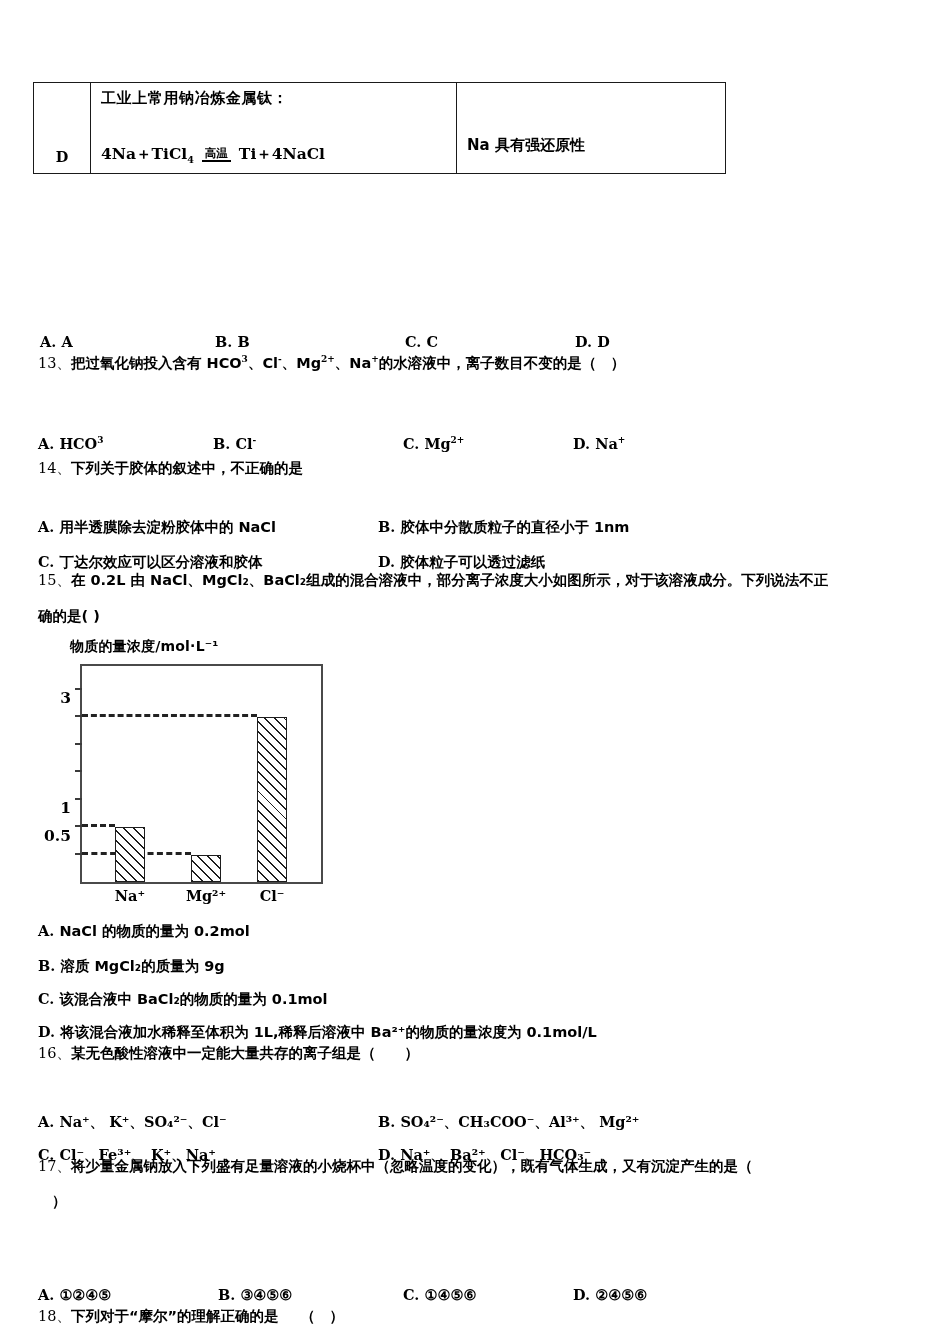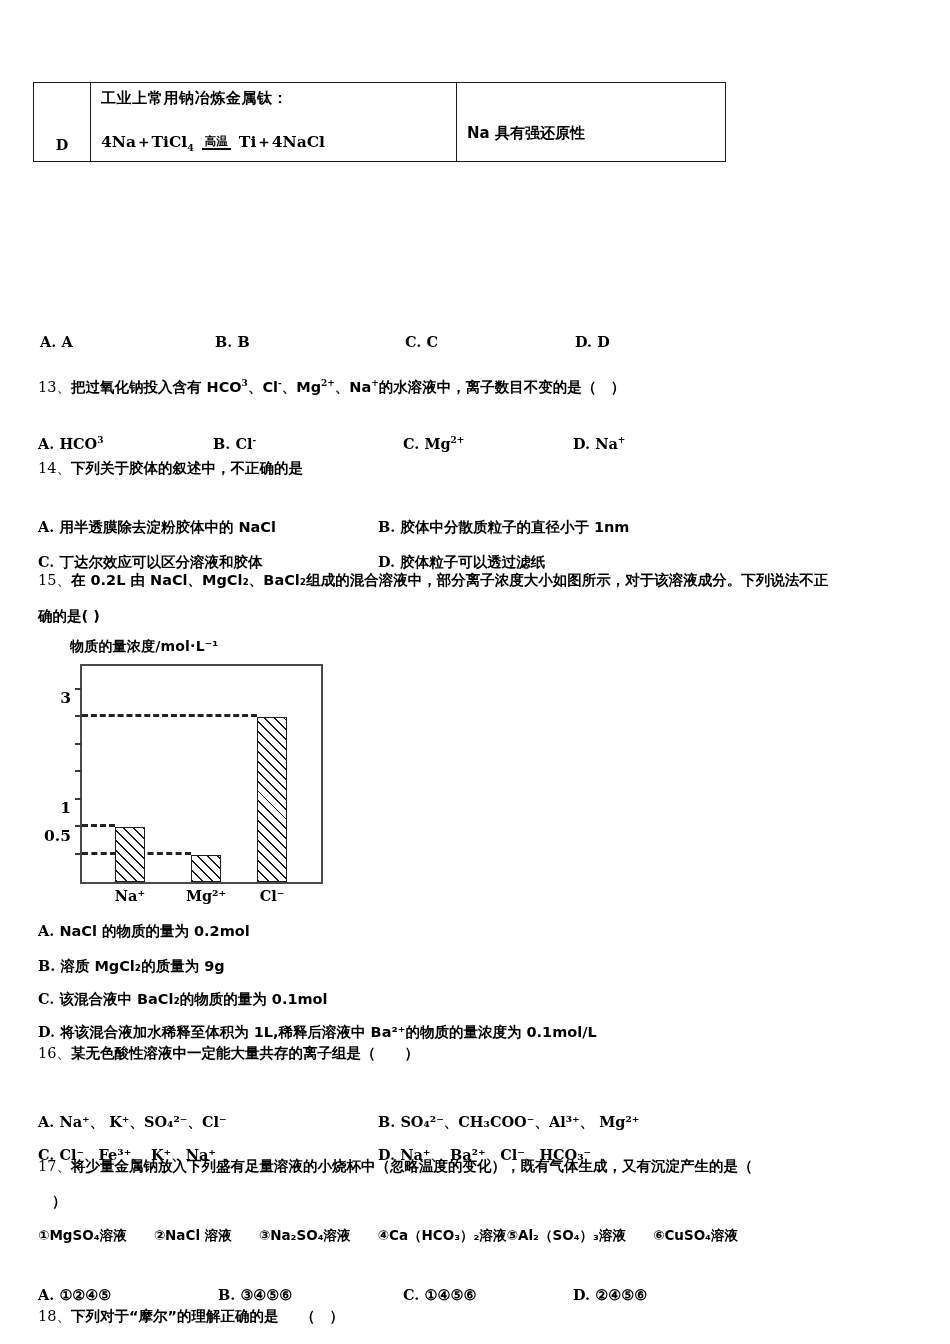--- a/index.html
+++ b/index.html
@@ -11,21 +11,21 @@
     -webkit-font-smoothing:none;
   }
   .page { position:relative; width:950px; height:1344px; box-sizing:border-box; padding:0 30px; }
 
   
   .tbl { width:693px; border-collapse:collapse; margin-top:82px; margin-left:3px; table-layout:fixed; }
   .tbl td { border:1.5px solid #1a1a1a; vertical-align:bottom; padding:6px 10px 8px 10px; font-size:14.5px; }
   .c-label { width:36px; text-align:center; font-weight:bold; font-size:15px; padding-bottom:10px; }
   .c-mid { width:345px; }
   .c-right { }
-  .cell-line1 { font-size:15px; letter-spacing:.6px; margin-bottom:24px; font-family:"DejaVu Sans","Liberation Sans",sans-serif; font-weight:bold;}
+  .cell-line1 { font-size:15px; letter-spacing:.6px; margin-bottom:36px; font-family:"DejaVu Sans","Liberation Sans",sans-serif; font-weight:bold;}
   .eqline { font-weight:bold; font-size:15.5px; white-space:nowrap; }
   .cond {
     display:inline-block; position:relative; top:-2px;
     font-size:11.5px; font-weight:bold; line-height:1.05;
     border-bottom:2.2px double #000; padding:0 3px 1px 3px; margin:0 8px;
     font-family:"DejaVu Sans","Liberation Sans",sans-serif;
   }
   .rcell { font-size:15px; font-weight:bold; font-family:"DejaVu Sans","Liberation Sans",sans-serif; padding-bottom:10px;}
 
   
@@ -83,21 +83,21 @@
 
   <div class="blk" style="top:227px;left:40px;width:870px;">
     <div class="opt-row">
       <span class="opt" style="width:175px"><span>A.</span>&nbsp;<span>A</span></span>
       <span class="opt" style="width:190px"><span>B.</span>&nbsp;<span>B</span></span>
       <span class="opt" style="width:170px"><span>C.</span>&nbsp;<span>C</span></span>
       <span class="opt"><span>D.</span>&nbsp;<span>D</span></span>
     </div>
   </div>
 
-  <div class="blk" style="top:270px;width:880px;margin-top:24px;">
+  <div class="blk" style="top:270px;width:880px;">
     <div class="qline">
       <span class="num">13、</span><span class="cn">把过氧化钠投入含有 HCO</span><sup>3</sup><span class="cn">、Cl</span><sup>-</sup><span class="cn">、Mg</span><sup>2+</sup><span class="cn">、Na</span><sup>+</sup><span class="cn">的水溶液中，离子数目不变的是（　）</span>
     </div>
   </div>
 
   <div class="blk" style="top:329px;width:880px;">
     <div class="opt-row">
       <span class="opt" style="width:175px"><span>A.</span>&nbsp;<span>HCO</span><sup>3</sup></span>
       <span class="opt" style="width:190px"><span>B.</span>&nbsp;<span>Cl</span><sup>-</sup></span>
       <span class="opt" style="width:170px"><span>C.</span>&nbsp;<span>Mg</span><sup>2+</sup></span>
@@ -186,23 +186,20 @@
       <span class="opt"><span>D.</span>&nbsp;<span>Na⁺、 Ba²⁺、Cl⁻、HCO₃⁻</span></span>
     </div>
   </div>
 
   <div class="blk" style="top:1073px;width:890px;">
     <div class="qline"><span class="num">17、</span><span class="cn">将少量金属钠放入下列盛有足量溶液的小烧杯中（忽略温度的变化），既有气体生成，又有沉淀产生的是（</span></div>
   </div>
   <div class="blk" style="top:1108px;left:52px;width:885px;">
     <div class="qline"><span class="cn">）</span></div>
   </div>
-  <div class="blk" style="top:1143px;width:890px;">
-    <div class="qline" style="font-size:13.5px"><span class="cn">①MgSO₄溶液　　②NaCl 溶液　　③Na₂SO₄溶液　　④Ca（HCO₃）₂溶液⑤Al₂（SO₄）₃溶液　　⑥CuSO₄溶液</span></div>
-  </div>
   <div class="blk" style="top:1180px;width:890px;">
     <div class="opt-row">
       <span class="opt" style="width:180px"><span>A.</span>&nbsp;<span>①②④⑤</span></span>
       <span class="opt" style="width:185px"><span>B.</span>&nbsp;<span>③④⑤⑥</span></span>
       <span class="opt" style="width:170px"><span>C.</span>&nbsp;<span>①④⑤⑥</span></span>
       <span class="opt"><span>D.</span>&nbsp;<span>②④⑤⑥</span></span>
     </div>
   </div>
 
   <div class="blk" style="top:1215px;width:885px;margin-top:8px;">

